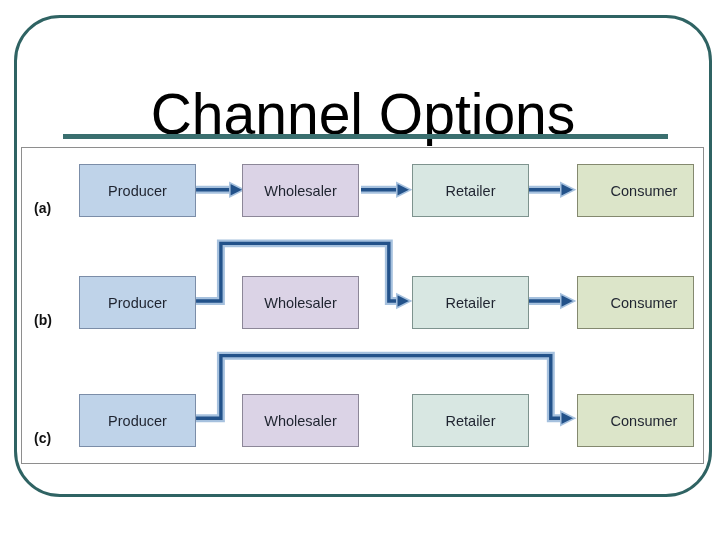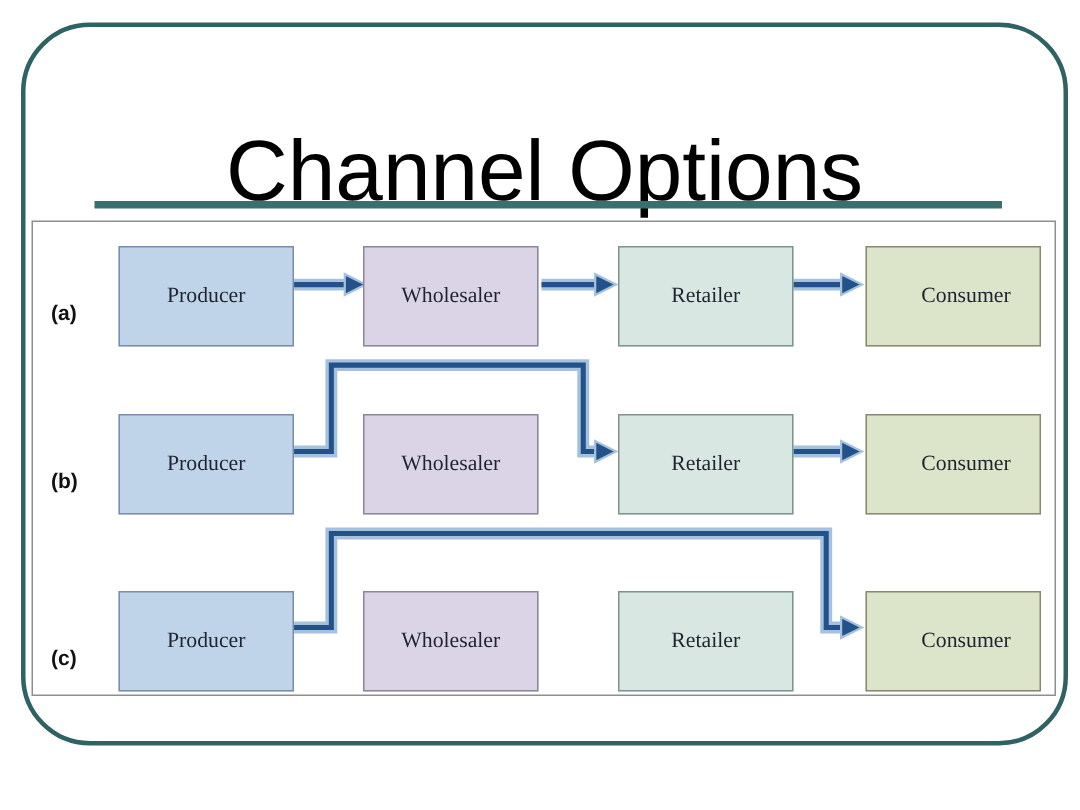--- a/index.html
+++ b/index.html
@@ -34,25 +34,25 @@
     border:1px solid var(--panel-border);
     background:#ffffff;
   }
   .connectors{
     position:absolute;left:0;top:0;width:100%;height:100%;
   }
   .connectors .halo{fill:none;stroke:var(--arrow-halo);stroke-width:8;stroke-linejoin:miter;}
   .connectors .core{fill:none;stroke:var(--arrow-core);stroke-width:3.4;stroke-linejoin:miter;}
   .connectors .head{fill:var(--arrow-core);stroke:var(--arrow-halo);stroke-width:1.5;}
   .node{
-    position:absolute;width:117px;height:67px;
+    position:absolute;width:117px;height:53px;
     box-sizing:border-box;
     display:flex;align-items:center;justify-content:center;
     border:1.5px solid #888;
-    font-size:14.5px;color:var(--node-text);font-family:Liberation Serif, serif;
+    font-size:14.5px;color:var(--node-text);
   }
   .node.producer  {background:var(--producer-fill);  border-color:var(--producer-border);}
   .node.wholesaler{background:var(--wholesaler-fill);border-color:var(--wholesaler-border);}
   .node.retailer  {background:var(--retailer-fill);  border-color:var(--retailer-border);}
   .node.consumer  {background:var(--consumer-fill);  border-color:var(--consumer-border);}
   .col-0{left:57px;}  .col-1{left:220px;} .col-2{left:390px;} .col-3{left:555px;padding-left:17px;}
   .row-a{top:16px;}   .row-b{top:128px;}  .row-c{top:246px;}
   .rowlabel{
     position:absolute;left:12px;width:36px;
     font-size:14px;font-weight:bold;color:var(--label-color);

